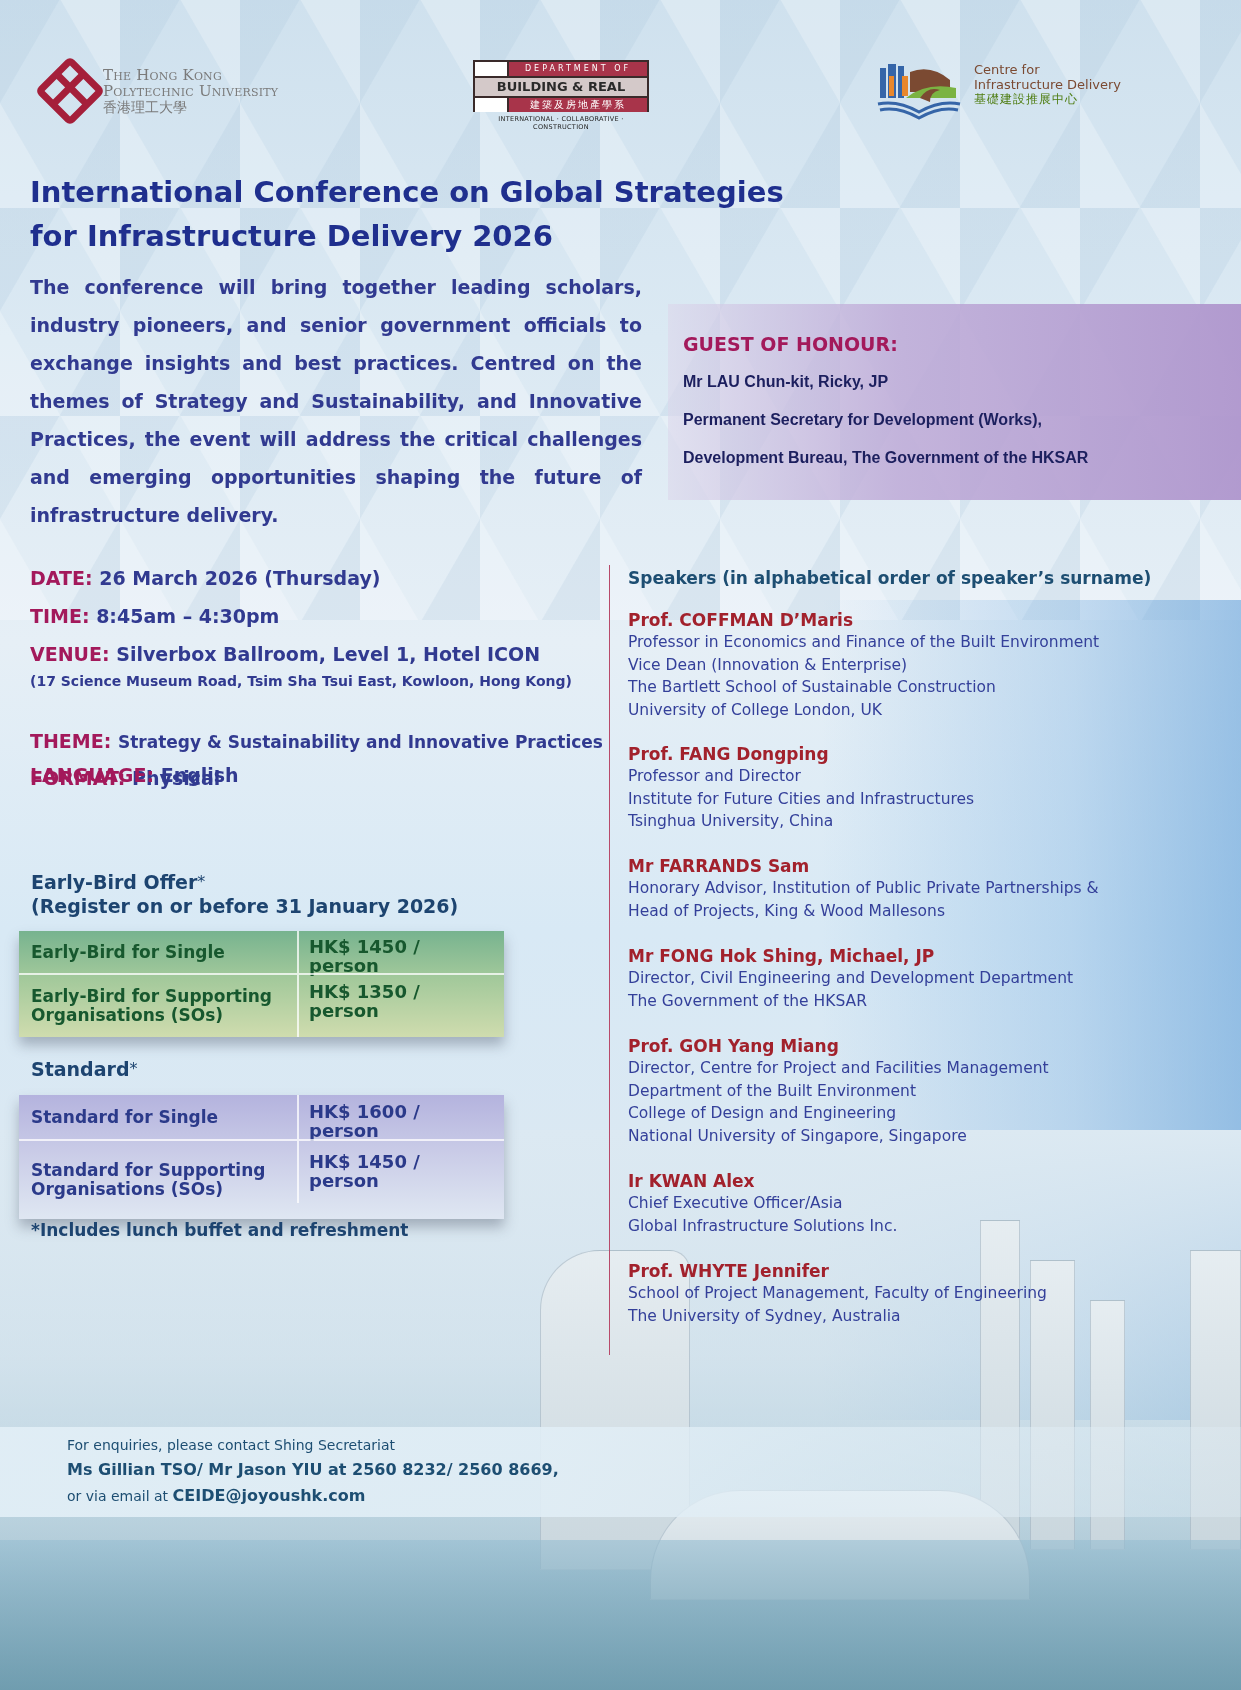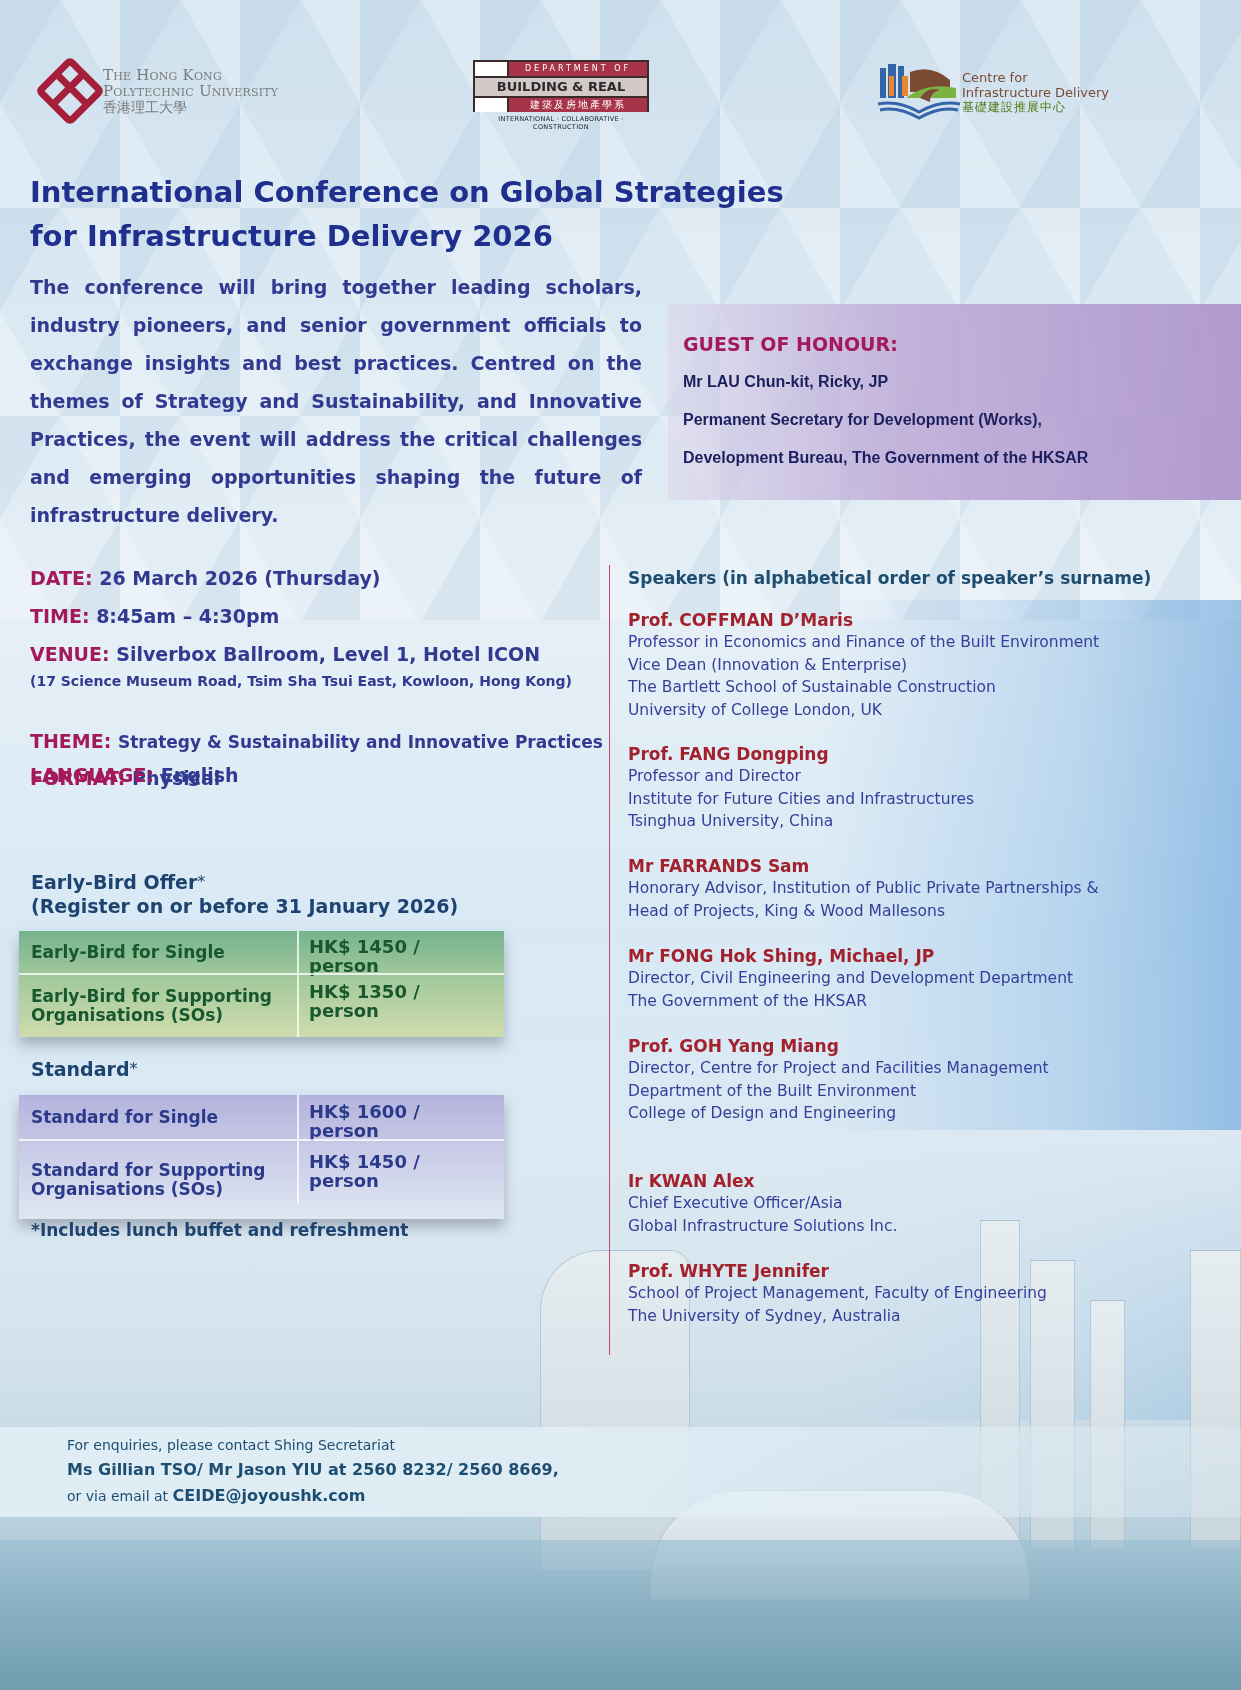--- a/index.html
+++ b/index.html
@@ -55,21 +55,21 @@
   .polyu-text .zh { font-size: 14px; }
 
   .bre { left: 473px; top: 60px; width: 176px; }
   .bre-row { display: flex; height: 16px; border: 2px solid #3a2a2a; border-bottom: none; }
   .bre-row:last-of-type { border-bottom: 2px solid #3a2a2a; }
   .bre-white { width: 34px; background: #fff; border-right: 2px solid #3a2a2a; }
   .bre-red { flex: 1; background: #a8344a; color: #fff; font-size: 8px; letter-spacing: 3px; text-align: center; line-height: 14px; }
   .bre-mid { background: #d4c9c9; color: #2a2a2a; font-size: 13px; font-weight: bold; text-align: center; height: 20px; line-height: 18px; border: 2px solid #3a2a2a; border-bottom: none; }
   .bre-tag { font-size: 6.5px; color: #222; letter-spacing: 0.3px; margin-top: 3px; text-align: center; }
 
-  .cid { left: 876px; top: 62px; display: flex; align-items: center; }
+  .cid { left: 876px; top: 62px; display: flex; align-items: flex-start; gap: 12px; }
   .cid-mark { width: 86px; height: 60px; position: relative; }
   .cid-text { color: #7b4a32; font-size: 13px; line-height: 15px; }
   .cid-text .zh { font-size: 12px; color: #4d7c0f; letter-spacing: 1px; }
 
   
   .title {
     position: absolute; left: 30px; top: 170px; width: 800px;
     font-size: 29px; font-weight: bold; color: #1f2f8e; line-height: 44px;
   }
   .intro {
@@ -269,20 +269,21 @@
   <div class="spk-name">Mr FONG Hok Shing, Michael, JP</div>
   <div class="spk-line">Director, Civil Engineering and Development Department</div>
   <div class="spk-line">The Government of the HKSAR</div>
 </div>
 
 <div class="speaker" style="top:1035px;">
   <div class="spk-name">Prof. GOH Yang Miang</div>
   <div class="spk-line">Director, Centre for Project and Facilities Management</div>
   <div class="spk-line">Department of the Built Environment</div>
   <div class="spk-line">College of Design and Engineering</div>
+  <div class="spk-line">National University of Singapore, Singapore</div>
 </div>
 
 <div class="speaker" style="top:1170px;">
   <div class="spk-name">Ir KWAN Alex</div>
   <div class="spk-line">Chief Executive Officer/Asia</div>
   <div class="spk-line">Global Infrastructure Solutions Inc.</div>
 </div>
 
 <div class="speaker" style="top:1260px;">
   <div class="spk-name">Prof. WHYTE Jennifer</div>

